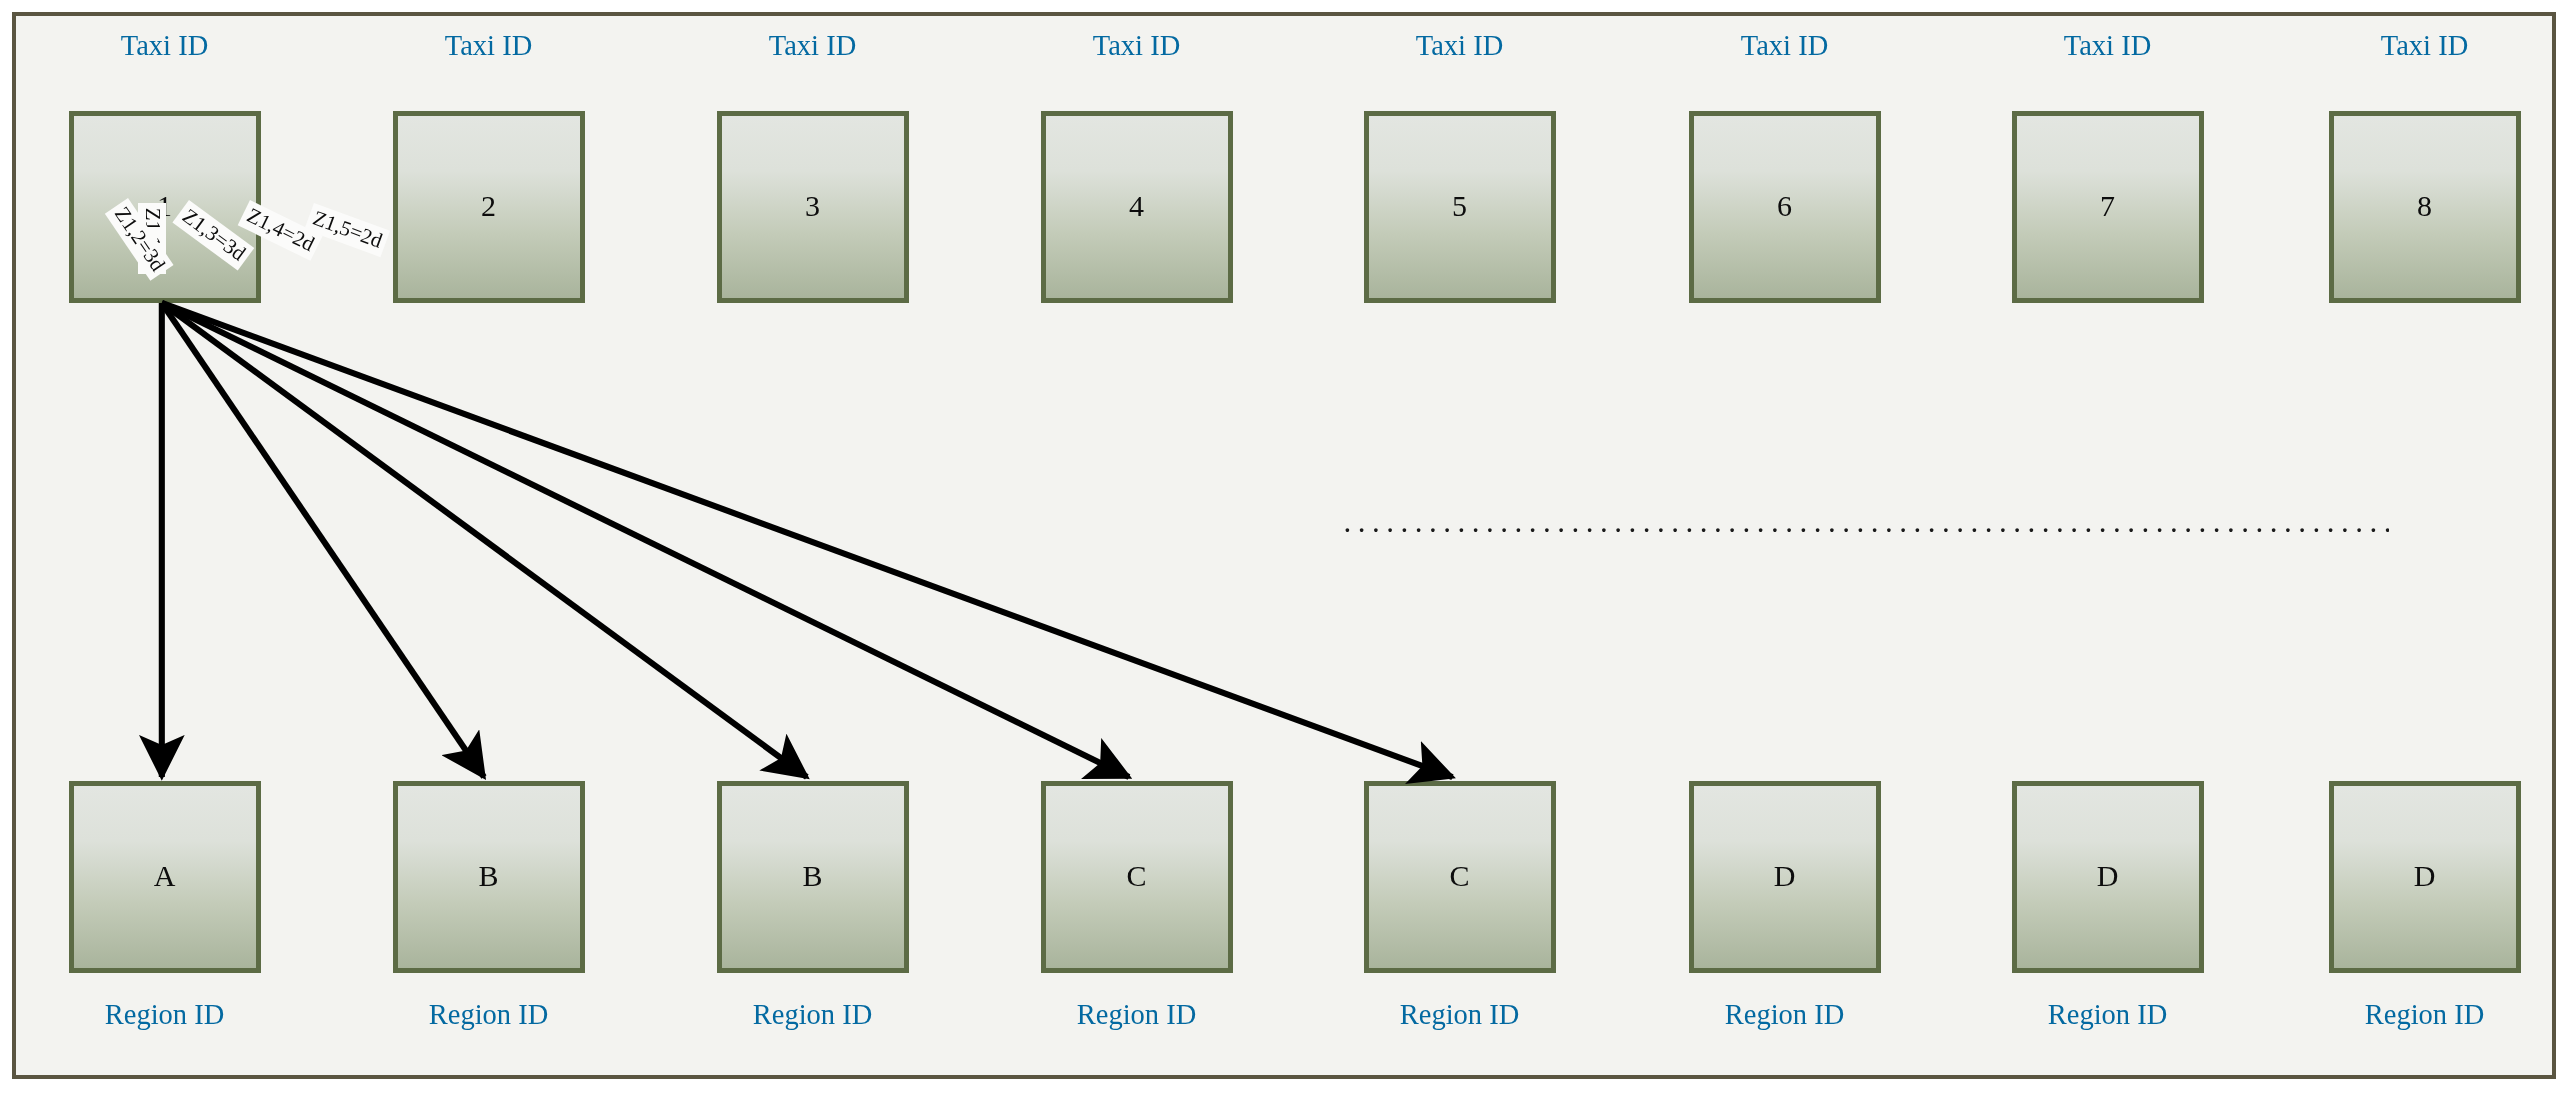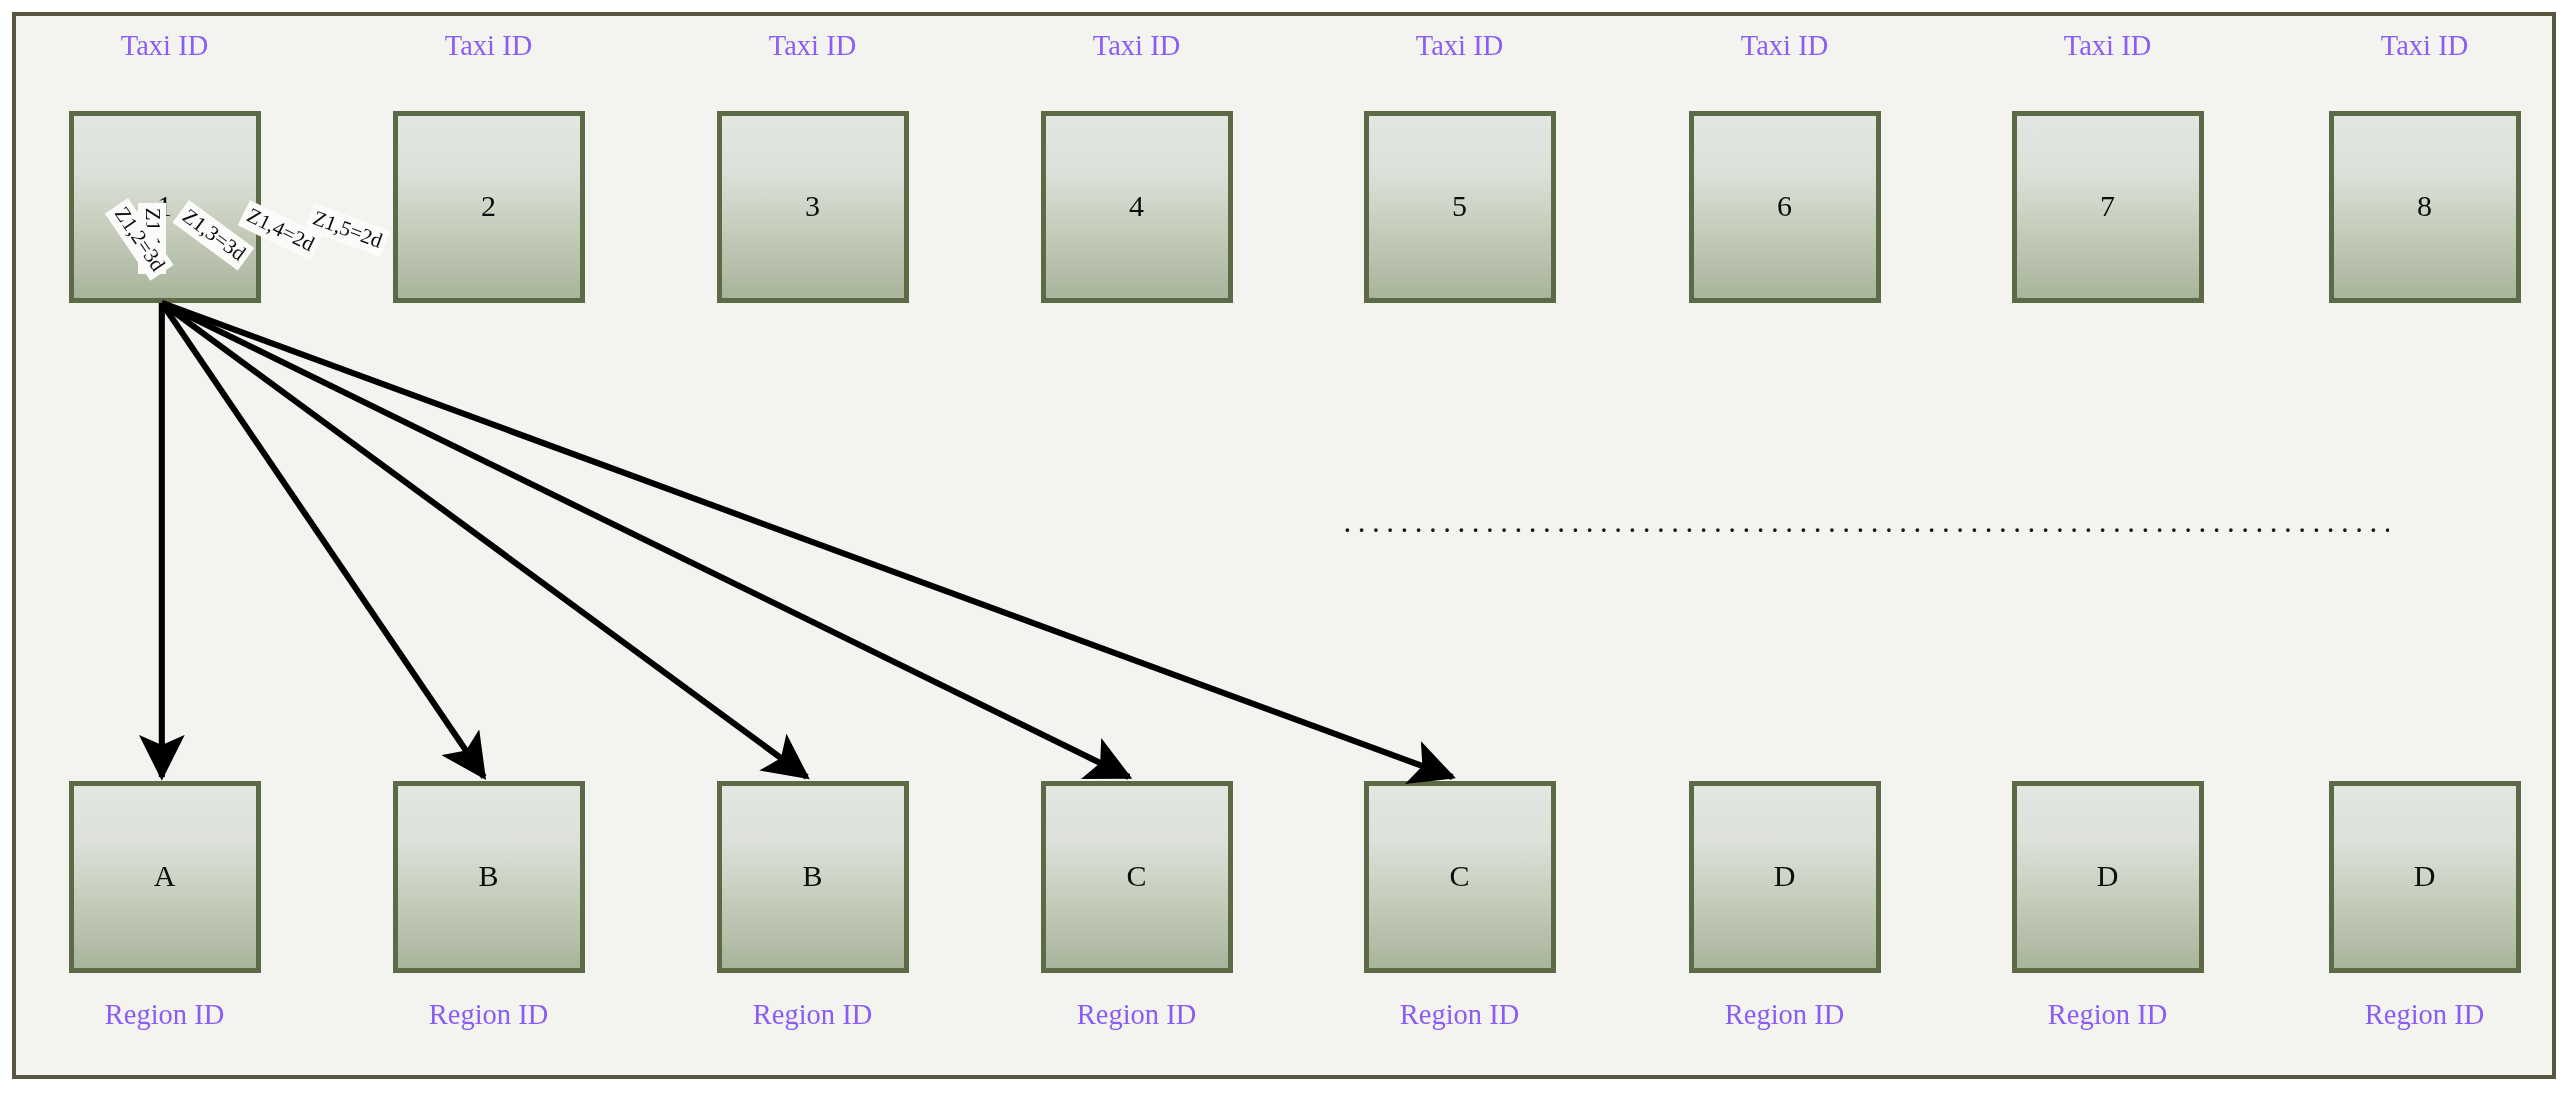--- a/index.html
+++ b/index.html
@@ -45,21 +45,21 @@
     text-align: center;
     font-size: 30px;
     color: #0d0d0d;
     line-height: 1;
   }
   .cap {
     position: absolute;
     width: 192px;
     text-align: center;
     font-size: 28.5px;
-    color: #8b5cf6;
+    color: #0369a1;
     line-height: 1;
     white-space: nowrap;
   }
   #edge-layer {
     position: absolute;
     left: 0;
     top: 0;
     width: 2544px;
     height: 1067px;
     pointer-events: none;

